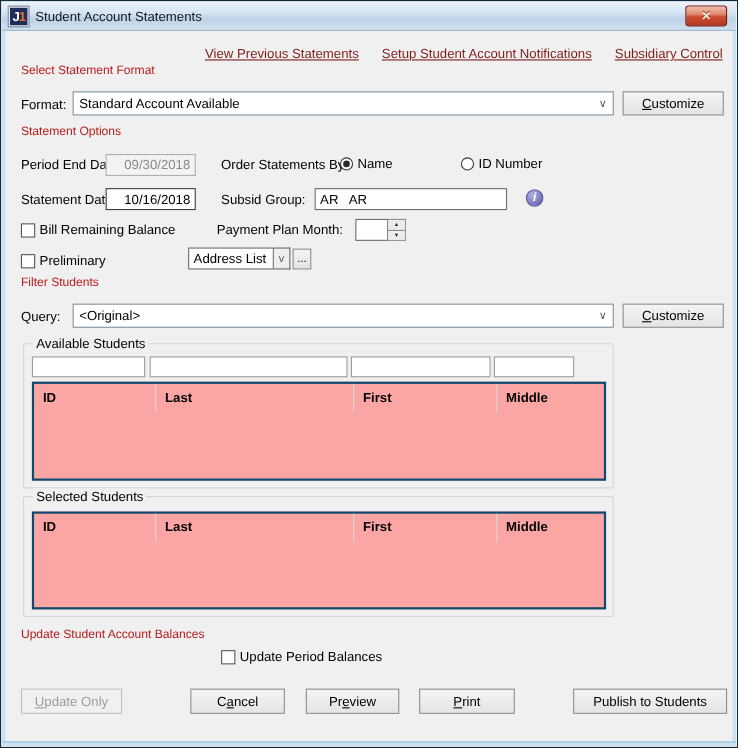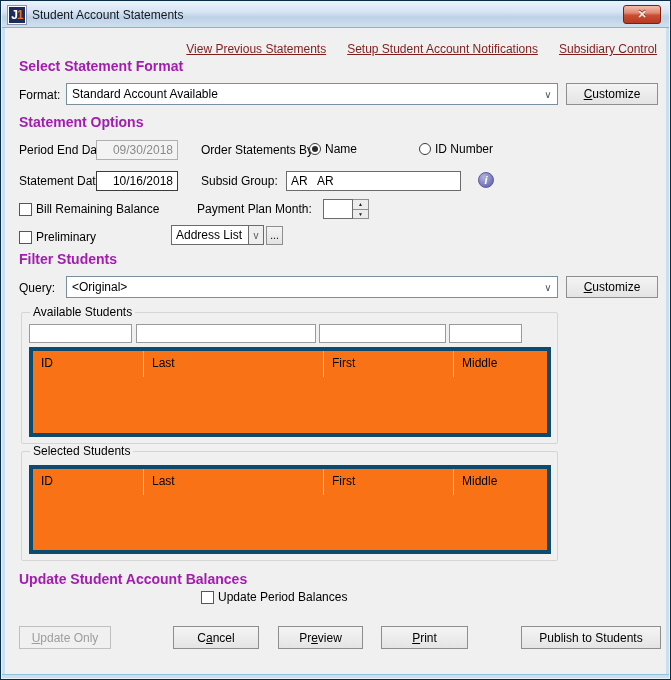--- a/index.html
+++ b/index.html
@@ -20,21 +20,21 @@
   .app-icon .j{color:#fff;}
   .app-icon .one{color:#e8702a;}
   .title-text{margin-left:6px;font-size:12px;color:#15181c;}
   .close-btn{position:absolute;top:3px;right:8px;width:38px;height:19px;border:1px solid #7c1f10;border-radius:3px;
     background:linear-gradient(#f3bcae,#df8a70 40%,#cb4c31 55%,#b43a23);
     color:#f3eeec;font-size:11px;font-weight:bold;display:flex;align-items:center;justify-content:center;
     text-shadow:0 -1px 0 #7c2b16;cursor:default;}
   
   .links-row{position:absolute;top:41px;left:0;right:13px;display:flex;justify-content:flex-end;gap:21px;font-size:12px;}
   .link{color:#7f1d1d;text-decoration:underline;white-space:nowrap;cursor:pointer;}
-  .sec-header{position:absolute;font-size:14px;font-weight:bold;color:#a21caf;}
+  .sec-header{position:absolute;font-size:11px;font-weight:normal;color:#b91c1c;}
   .lbl{position:absolute;font-size:12px;color:#000;white-space:nowrap;}
   
   .combo{position:absolute;height:22px;background:#fff;border:1px solid #7a8f9e;display:flex;align-items:center;font-size:12px;}
   .combo .combo-text{flex:1;padding-left:5px;white-space:nowrap;overflow:hidden;}
   .combo .chev{width:18px;text-align:center;color:#4a5560;font-size:10px;}
   
   .btn{position:absolute;height:23px;background:linear-gradient(#f4f4f4,#e4e4e4);border:1px solid #8e8e8e;
     font-size:12px;color:#000;display:flex;align-items:center;justify-content:center;cursor:default;}
   .btn.small{height:22px;}
   .btn.disabled{background:#f0f0f0;border-color:#c0c0c0;color:#9d9d9d;}
@@ -66,21 +66,21 @@
     border:1px solid #8e8e8e;font-size:10px;display:flex;align-items:flex-end;justify-content:center;line-height:10px;padding-bottom:3px;}
   
   .info-icon{position:absolute;width:16px;height:16px;border-radius:50%;
     background:radial-gradient(circle at 35% 30%, #b3b3e0, #7272b8 70%, #5c5ca6);
     border:1px solid #5a5aa0;color:#fff;font-size:11px;font-weight:bold;font-style:italic;
     font-family:"Liberation Serif",serif;display:flex;align-items:center;justify-content:center;}
   
   .groupbox{position:absolute;border:1px solid #d5d5d5;border-radius:2px;}
   .groupbox .gb-title{position:absolute;top:-8px;left:8px;background:#f0f0f0;padding:0 3px;font-size:12px;}
   .filterbox{position:absolute;height:19px;border:1px solid #9a9a9a;background:#fff;font-size:12px;padding:0 3px;outline:none;}
-  .grid{position:absolute;border:4px solid #0c4a6e;background:#f97316;}
+  .grid{position:absolute;border:2px solid #0c4a6e;background:#fca5a5;font-weight:bold;}
   .grid .col-div{position:absolute;top:0;width:1px;height:26px;background:#d6d6d6;}
   .grid .hdr{position:absolute;top:0;height:23px;font-size:12px;color:#000;display:flex;align-items:center;padding-left:8px;}
   .mnemonic u{text-decoration:underline;}
 </style>
 </head>
 <body>
 
 <div class="window">
 
   <div class="titlebar">

